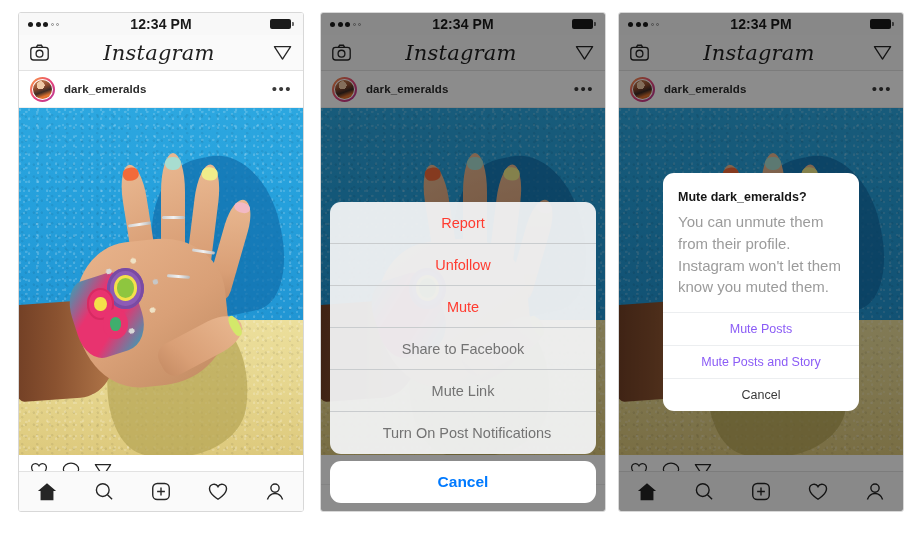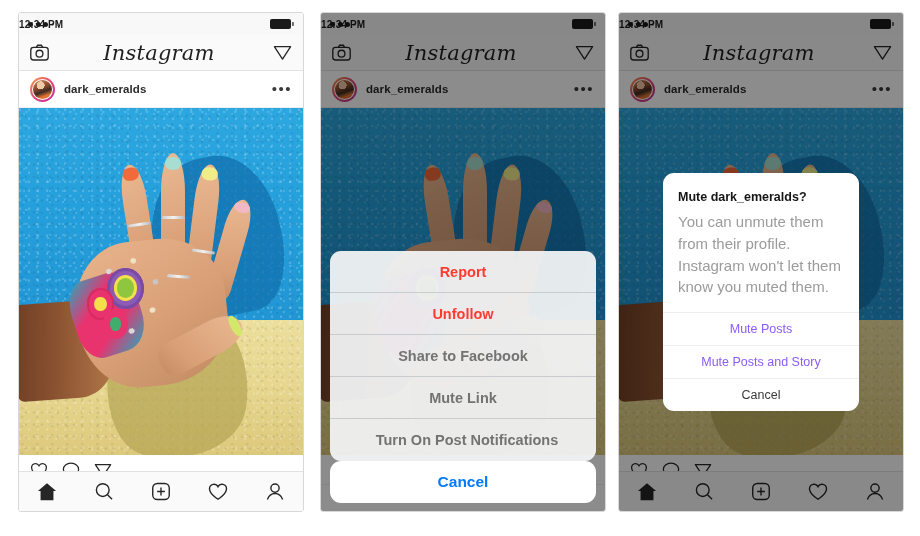--- a/index.html
+++ b/index.html
@@ -31,22 +31,22 @@
     height: 22px;
     background: #f8f8f8;
     display: flex; align-items: center;
     padding: 0 9px;
     position: relative;
   }
   .signal { display: flex; gap: 2.5px; align-items: center; }
   .dot { width: 5px; height: 5px; border-radius: 50%; background: #1a1a1a; }
   .dot.hollow { background: transparent; border: 1px solid #8a8a8a; width:3px; height:3px; }
   .clock {
-    position: absolute; left: 0; right: 0; text-align: left;
-    font-size: 10px; font-weight: bold; color: #1a1a1a;
+    position: absolute; left: 0; right: 0; text-align: center;
+    font-size: 14px; font-weight: bold; color: #1a1a1a;
     letter-spacing: .1px;
   }
   .battery { margin-left: auto; display:flex; align-items:center; }
   .batt-body { width: 21px; height: 10px; background:#1a1a1a; border-radius:2px; }
   .batt-cap { width: 2px; height: 4px; background:#6a6a6a; margin-left: 1px; border-radius:0 1px 1px 0; }
 
   
   .navbar {
     height: 36px; background:#fafafa;
     border-bottom: 1px solid #e2e2e2;
@@ -197,21 +197,21 @@
     z-index: 5;
   }
 
   
   .sheet-wrap {
     position:absolute; left:9px; right:9px; bottom:8px; z-index:10;
   }
   .sheet-group {
     background: rgba(243,244,245,.94);
     border-radius: 11px; overflow:hidden;
-    font-weight: bold;
+    margin-bottom: 7px;
   }
   .sheet-item {
     height: 42px; display:flex; align-items:center; justify-content:center;
     font-size: 14.5px; color:#737373;
     border-bottom: 1px solid #c9ccce;
     text-align:center; padding: 0 6px;
   }
   .sheet-item:last-child { border-bottom: none; padding-left: 14px; }
   .sheet-item.destructive { color: #ff3b30; }
   .sheet-cancel {
@@ -459,20 +459,21 @@
           </svg>
         </span>
       </div>
 
       <div class="dim"></div>
 
       <div class="sheet-wrap">
         <div class="sheet-group">
           <div class="sheet-item destructive">Report</div>
           <div class="sheet-item destructive">Unfollow</div>
+          <div class="sheet-item destructive">Mute</div>
           <div class="sheet-item">Share to Facebook</div>
           <div class="sheet-item">Mute Link</div>
           <div class="sheet-item">Turn On Post Notifications</div>
         </div>
         <div class="sheet-cancel">Cancel</div>
       </div>
 
     </div>
   </div>
 

